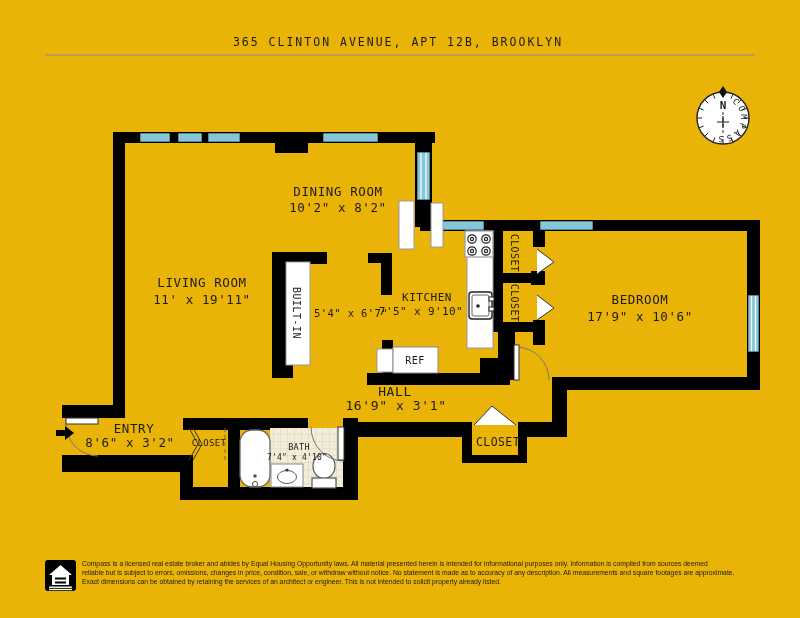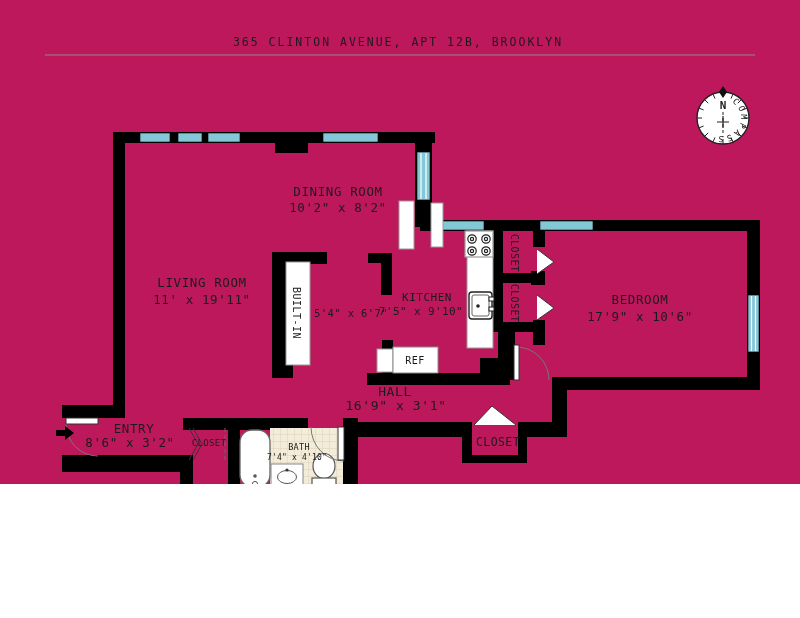--- a/index.html
+++ b/index.html
@@ -1,16 +1,16 @@
 <!DOCTYPE html>
 <html><head>
 <meta charset="utf-8">
 <style>
   html,body{margin:0;padding:0;background:#ffffff;}
-  .page{position:relative;width:800px;height:484px;background:#be185d;overflow:hidden;text-align:center;}
+  .page{position:relative;width:800px;height:618px;background:#eab308;overflow:hidden;text-align:center;}
   svg{display:block;}
   text{fill:#1b1b1b;}
   .mono{font-family:"DejaVu Sans Mono","Liberation Mono",monospace;}
   .sans{font-family:"Liberation Sans","DejaVu Sans",sans-serif;}
 </style>
 </head>
 <body>
 
 <div class="page">
 <svg width="800" height="618" viewBox="0 0 800 618">

